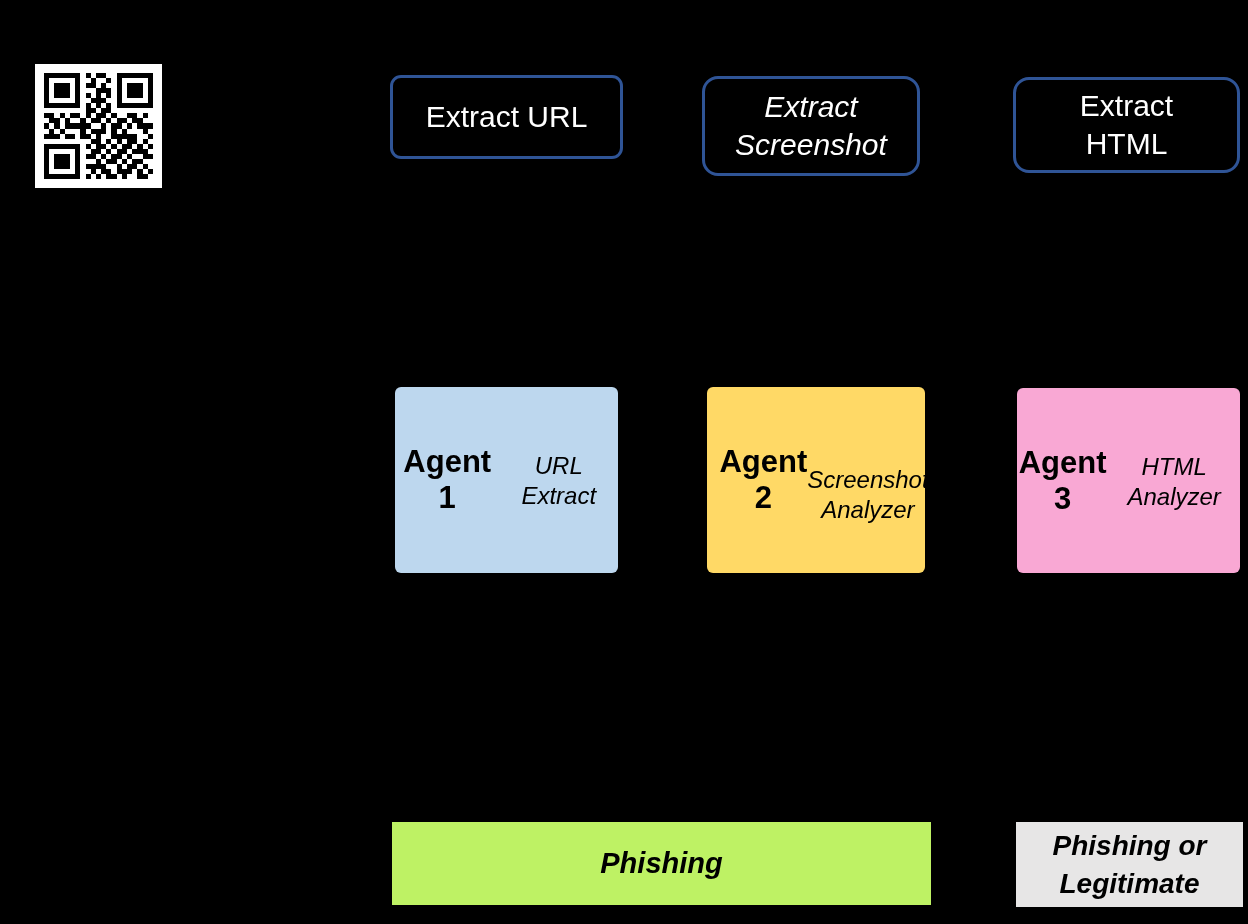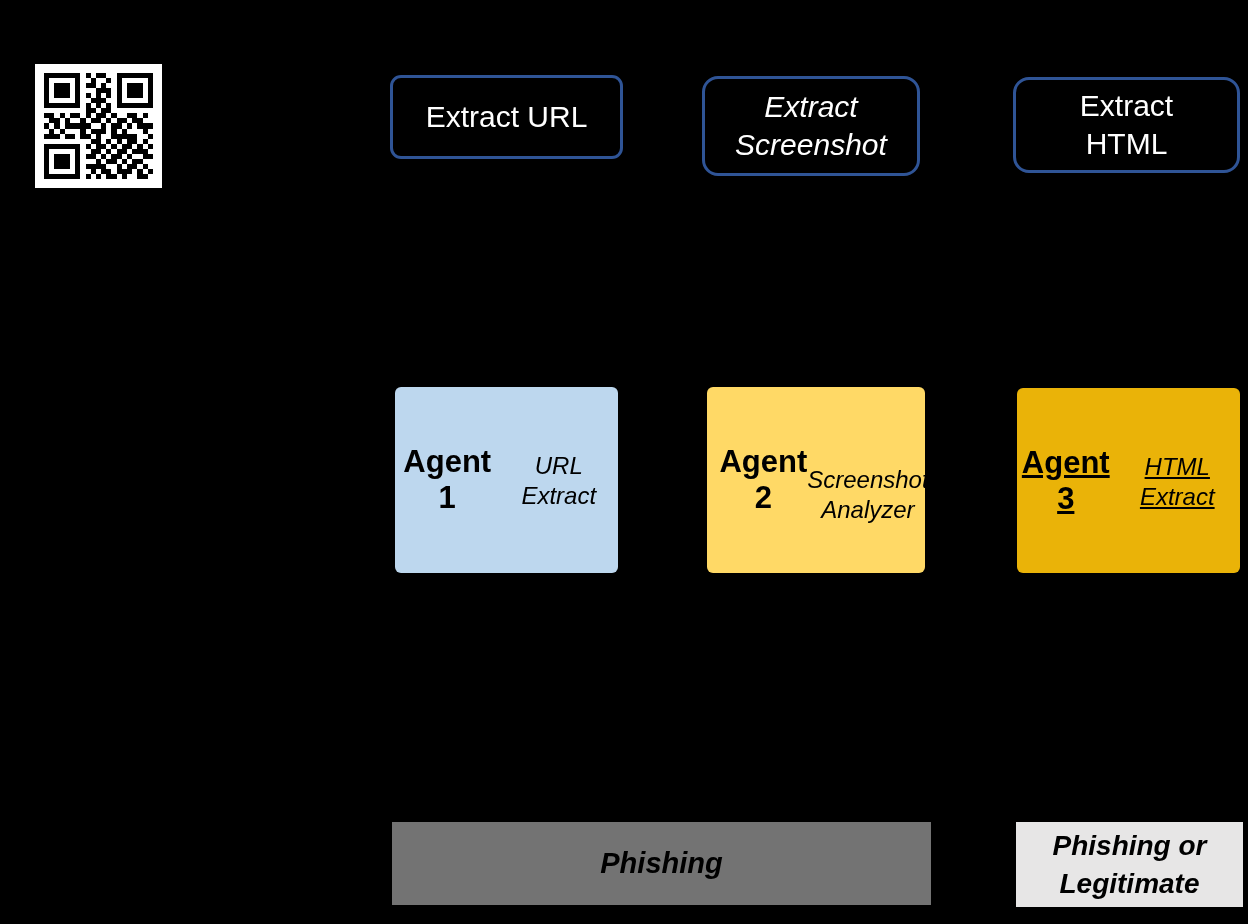--- a/index.html
+++ b/index.html
@@ -360,25 +360,25 @@
   </div>
 
   <div class="agent" id="agent-1" style="background-color: rgb(189, 215, 238);">
     <div class="agent-title">Agent 1</div>
     <div class="agent-subtitle">URL Extract</div>
   </div>
   <div class="agent" id="agent-2" style="background-color: rgb(255, 217, 102); padding-left: 16px;">
     <div class="agent-title">Agent 2</div>
     <div class="agent-subtitle">Screenshot Analyzer</div>
   </div>
-  <div class="agent" id="agent-3" style="background-color: #eab308; text-decoration: underline;">
+  <div class="agent" id="agent-3" style="background-color: #f9a8d4;">
     <div class="agent-title">Agent 3</div>
-    <div class="agent-subtitle">HTML Extract</div>
-  </div>
-
-  <div class="output" id="phishing" style="background-color: #737373;">
+    <div class="agent-subtitle">HTML Analyzer</div>
+  </div>
+
+  <div class="output" id="phishing" style="background-color: #bef264;">
     <span class="output-label">Phishing</span>
   </div>
   <div class="output" id="phishing-or-legitimate" style="background-color: rgb(231, 230, 230);">
     <span class="output-label">Phishing or Legitimate</span>
   </div>
 
 </div>
 
 </body></html>

